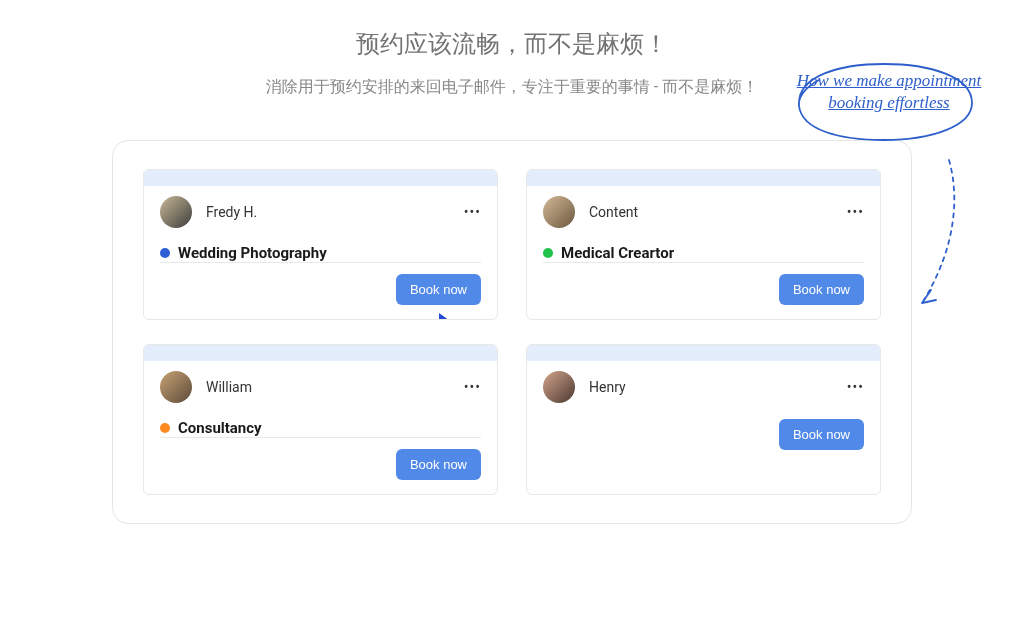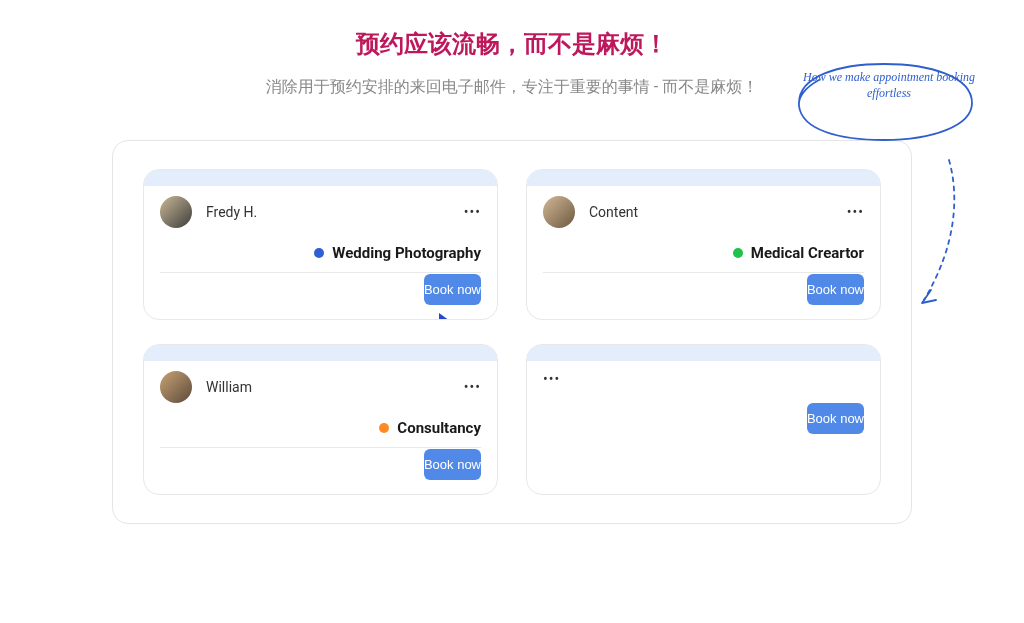--- a/index.html
+++ b/index.html
@@ -10,46 +10,47 @@
       height: 623px;
       position: relative;
       overflow: hidden;
     }
     .header {
       text-align: center;
       padding-top: 28px;
     }
     .title {
       font-size: 24px;
-      font-weight: 700;
-      color: #be185d;
+      font-weight: 400;
+      color: #737373;
       margin-bottom: 14px;
     }
     .subtitle {
       font-size: 16px;
       color: #888;
       line-height: 1.6;
       max-width: 550px;
       margin: 0 auto;
     }
     .annotation {
       position: absolute;
       top: 70px;
       right: 40px;
       width: 190px;
     }
     .annotation-text {
       font-family: "Brush Script MT", cursive;
       font-style: italic;
       color: #2e5fcc;
-      font-size: 12px;
+      font-size: 17px;
       text-align: center;
       line-height: 1.3;
       position: relative;
       z-index: 2;
+      text-decoration: underline;
     }
     .annotation-oval {
       position: absolute;
       top: -12px;
       left: -10px;
       width: 200px;
       height: 90px;
       z-index: 1;
     }
     .arrow-path {
@@ -67,21 +68,21 @@
       border-radius: 16px;
       padding: 28px 30px;
     }
     .grid {
       display: grid;
       grid-template-columns: 1fr 1fr;
       gap: 24px 28px;
     }
     .card {
       border: 1px solid #e8e8e8;
-      border-radius: 16px;
+      border-radius: 6px;
       overflow: hidden;
       background: #fff;
       position: relative;
     }
     .card-header-bar {
       height: 16px;
       background: #e3edfb;
     }
     .card-body {
       padding: 10px 16px 14px;
@@ -115,24 +116,22 @@
     .more-dots {
       color: #333;
       font-size: 14px;
       letter-spacing: 1px;
       cursor: pointer;
     }
     .service-row {
       display: flex;
       align-items: center;
       gap: 8px;
-      padding-bottom: 10px;
       border-bottom: 1px solid #e8e8e8;
-      margin-bottom: 1px;
-      justify-content: flex-end;
+      margin-bottom: 11px;
     }
     .dot {
       width: 10px;
       height: 10px;
       border-radius: 50%;
     }
     .dot.blue { background: #2f5fd6; }
     .dot.green { background: #1fc24a; }
     .dot.orange { background: #ff8a1f; }
     .dot.cyan { background: #2fb4d6; }
@@ -143,21 +142,21 @@
     }
     .card-footer {
       display: flex;
       justify-content: flex-end;
     }
     .book-btn {
       background: #5189e8;
       color: #fff;
       border: none;
       border-radius: 6px;
-      padding: 8px 0;
+      padding: 8px 14px;
       font-size: 13px;
       cursor: pointer;
     }
     .cursor-icon {
       position: absolute;
       bottom: -20px;
       right: 38px;
       width: 22px;
       height: 28px;
       z-index: 5;
@@ -246,20 +245,24 @@
         <div class="card-footer">
           <button class="book-btn">Book now</button>
         </div>
       </div>
     </div>
 
     <div class="card">
       <div class="card-header-bar"></div>
       <div class="card-body">
         <div class="card-top">
+          <div class="user-row">
+            <div class="avatar a4"></div>
+            <span class="user-name">Henry</span>
+          </div>
           <span class="more-dots">•••</span>
         </div>
         <div class="card-footer">
           <button class="book-btn">Book now</button>
         </div>
       </div>
     </div>
 
   </div>
 </div>

